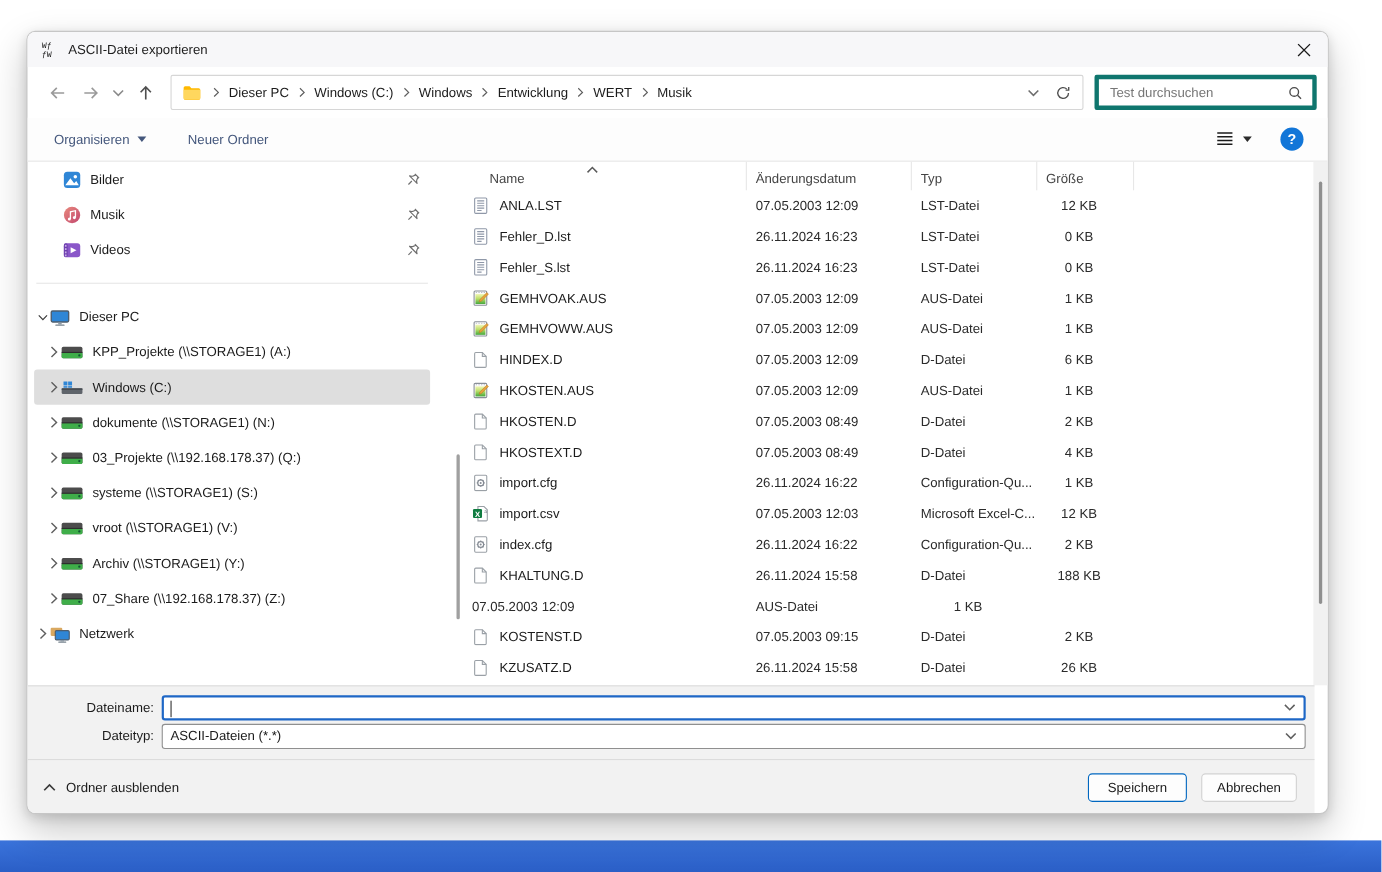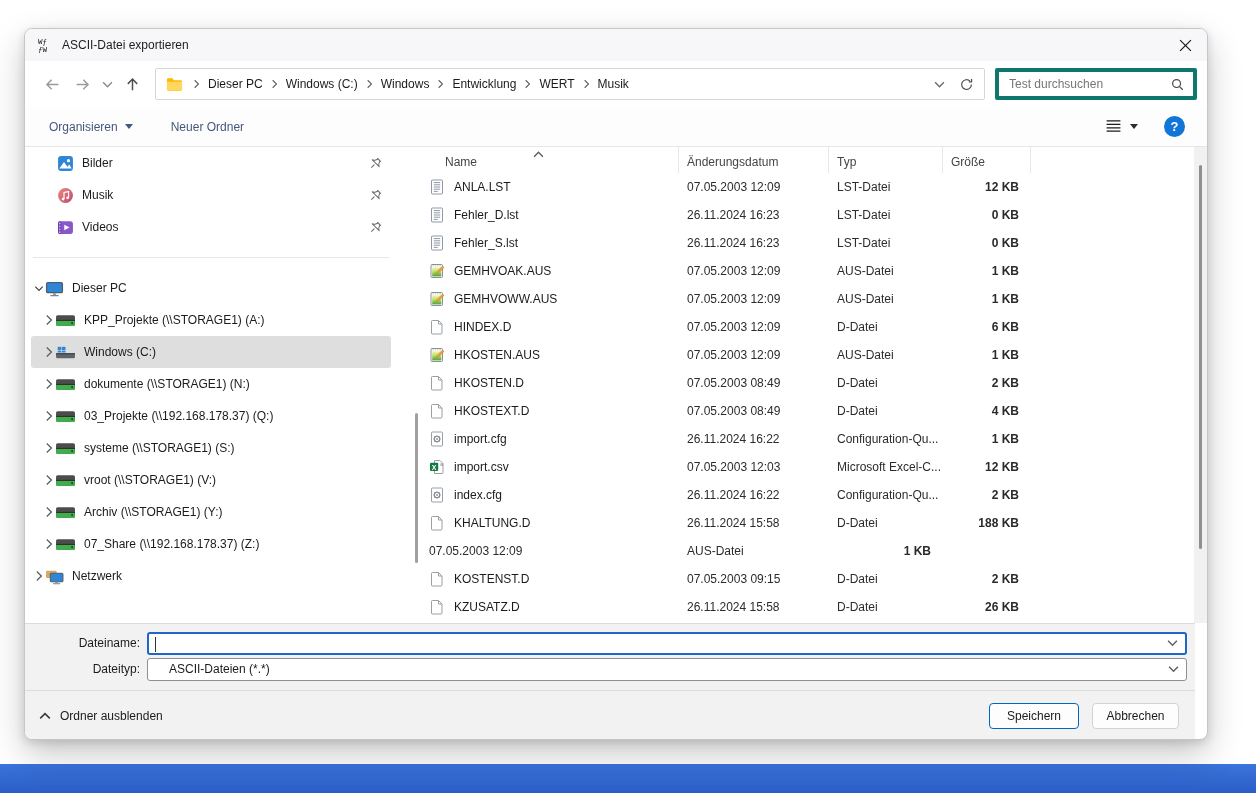--- a/index.html
+++ b/index.html
@@ -58,30 +58,30 @@
   .lheader { position:relative; display:grid; grid-template-columns:258px 150px 114px 88px 1fr; height:26px; color:#454545; }
   .hcell { display:flex; align-items:flex-end; padding-bottom:4px; border-right:1px solid #e7e7e7; padding-left:8px; cursor:pointer; }
   .hcell.first { padding-left:24px; }
   .hcell.last-fill { border-right:none; }
   .sort-ind { position:absolute; top:0; left:112px; }
   .rows { height:450px; overflow:hidden; }
   .frow { display:grid; grid-template-columns:258px 150px 114px 88px 1fr; height:28px; align-items:center; cursor:default; }
   .cell-name { display:flex; align-items:center; padding-left:8px; overflow:hidden; }
   .f-ico { width:16px; height:16px; flex:0 0 16px; margin-right:9px; display:inline-flex; }
   .cell-date,.cell-type { padding-left:8px; color:#2b2b2b; white-space:nowrap; }
-  .cell-size { text-align:right; padding-right:12px; color:#2b2b2b; white-space:nowrap;font-weight:bold; }
+  .cell-size { text-align:center; padding-right:12px; color:#2b2b2b; white-space:nowrap; }
   .list-sb { position:absolute; right:0; top:0; width:13px; height:476px; background:#f1f1f1; }
   .list-sb .thumb { position:absolute; left:5px; top:18px; width:3px; height:384px; background:#8f8f8f; border-radius:2px; }
 
   
   .bottom-panel { position:absolute; left:0; right:12px; top:594px; height:118px; background:#f2f2f2; border-top:1px solid #dcdcdc; }
   .field-row { position:absolute; left:0; right:8px; height:24px; display:flex; align-items:center; }
   .frow1 { top:7px; } .frow2 { top:33px; }
   .f-label { width:122px; text-align:right; padding-right:7px; color:#1b1b1b; }
-  .combo { position:relative; flex:1; height:23px; background:#fff; border-radius:3px; display:flex; align-items:center;padding-left:14px; }
+  .combo { position:relative; flex:1; height:23px; background:#fff; border-radius:3px; display:flex; align-items:center; }
   .combo.focus { border:2px solid #1e67c6; }
   .combo.plain { border:1px solid #8f8f8f; }
   .combo .chev { position:absolute; right:7px; top:50%; transform:translateY(-50%); display:inline-flex; }
   .fname-input { flex:1; height:100%; border:none; outline:none; background:transparent; font:12px "Liberation Sans",sans-serif; padding-left:6px; }
   .caret-bar { position:absolute; left:6px; top:3px; width:1px; height:15px; background:#333; }
   .combo-value { padding-left:7px; }
   .panel-divider { position:absolute; left:0; right:0; top:66px; height:1px; background:#dcdcdc; }
   .footer { position:absolute; left:0; right:0; top:67px; bottom:0; display:flex; align-items:center; padding:0 16px 0 14px; }
   .hide-folders { display:inline-flex; align-items:center; gap:9px; cursor:pointer; }
   .footer-btns { margin-left:auto; display:flex; gap:13px; }

